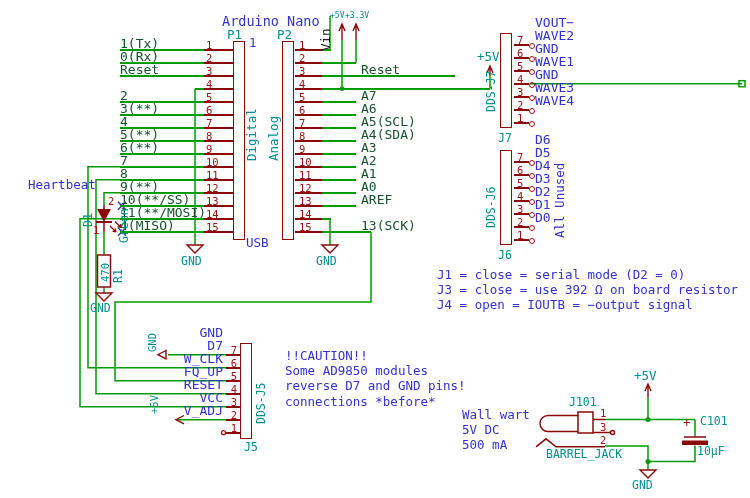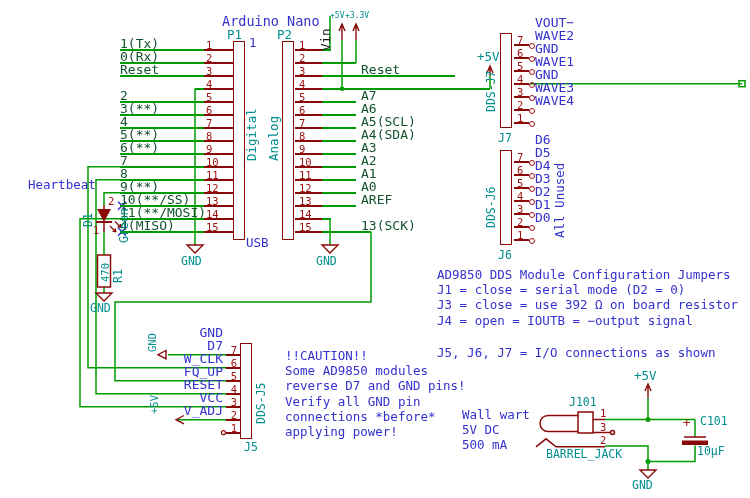--- a/index.html
+++ b/index.html
@@ -510,33 +510,29 @@
   <div class="vt teal f11" style="left:256px;top:424px">DDS-J5</div>
   <div class="tl teal f11" style="left:244px;top:442px">J5</div>
   <div class="vt teal f10" style="left:147px;top:352px">GND</div>
   <div class="vt teal f10" style="left:149px;top:414px">+5V</div>
 
   <div class="abs txtblock" style="left:285px;top:349px">
 
   <div>!!CAUTION!!</div>
       <div>Some AD9850 modules</div>
       <div>reverse D7 and GND pins!</div>
-      <div>Verify all GND pin</div>
       <div>connections *before*</div>
-      <div>applying power!</div>
     </div>
 
   <div class="abs txtblock" style="left:437px;top:268px">
 
-  <div>AD9850 DDS Module Configuration Jumpers</div>
       <div>J1 = close = serial mode (D2 = 0)</div>
       <div>J3 = close = use 392 Ω on board resistor</div>
       <div>J4 = open = IOUTB = −output signal</div>
     </div>
-  <div class="tl blue f12" style="left:437px;top:347px">J5, J6, J7 = I/O connections as shown</div>
 
   <div class="tl blue f12" style="left:462px;top:409px">Wall wart</div>
   <div class="tl blue f12" style="left:462px;top:424px">5V DC</div>
   <div class="tl blue f12" style="left:462px;top:439px">500 mA</div>
   <div class="tl teal f11" style="left:569px;top:397px">J101</div>
   <div class="tl teal f11" style="left:546px;top:449px">BARREL_JACK</div>
   <div class="tl red f10" style="left:600px;top:408px">1</div>
   <div class="tl red f10" style="left:600px;top:421.5px">3</div>
   <div class="tl red f10" style="left:600px;top:435px">2</div>
   <div class="tl teal f12" style="left:634px;top:370px">+5V</div>

